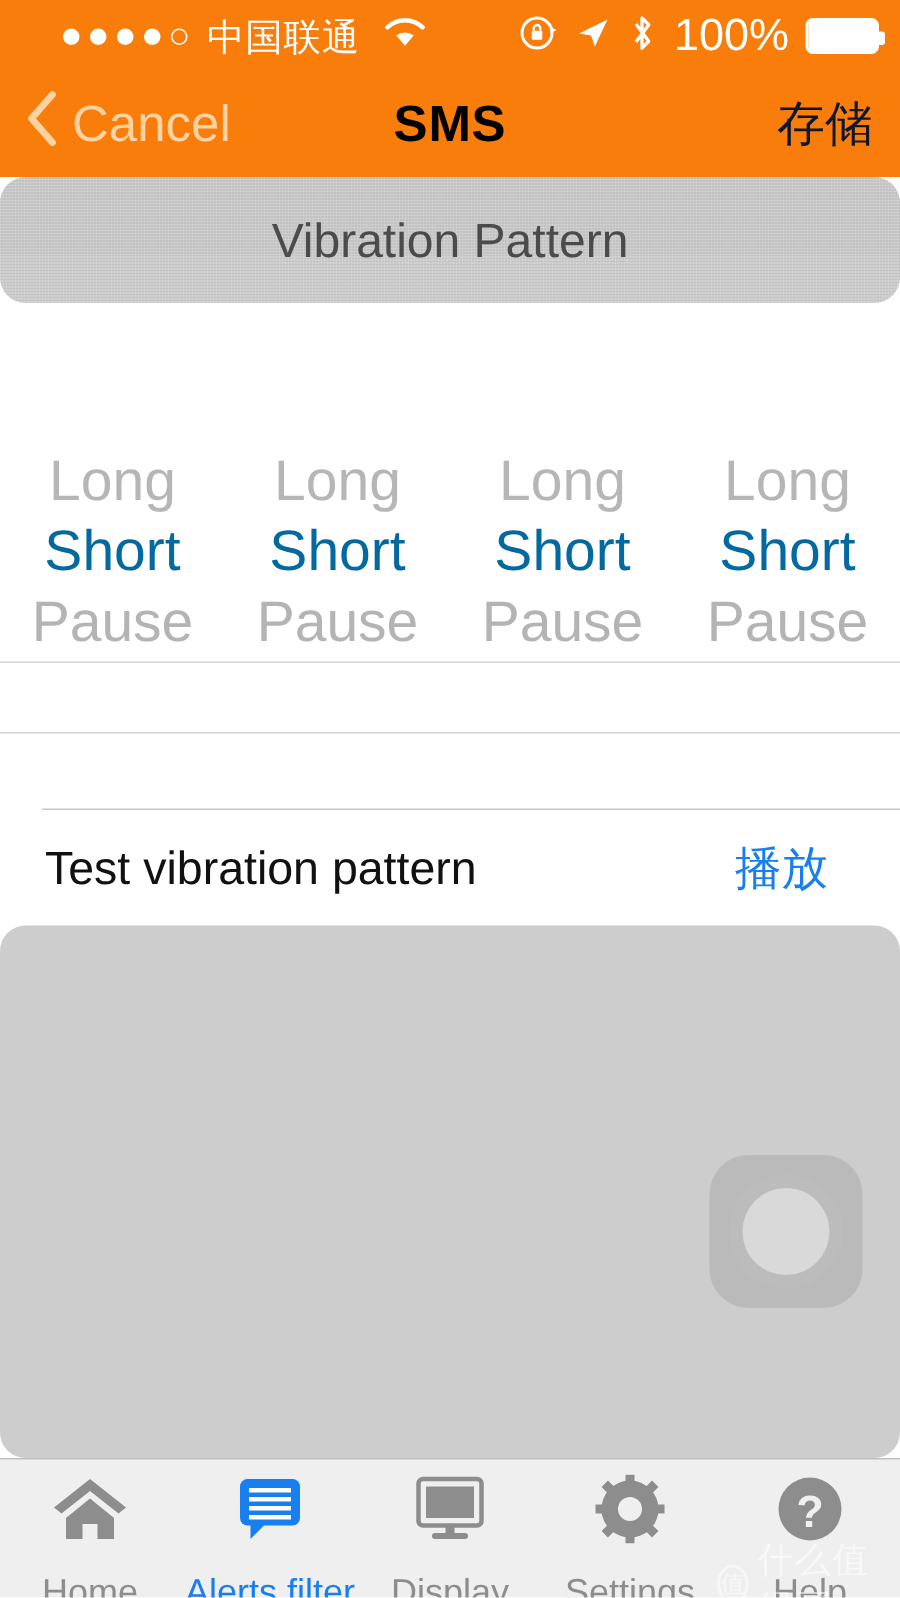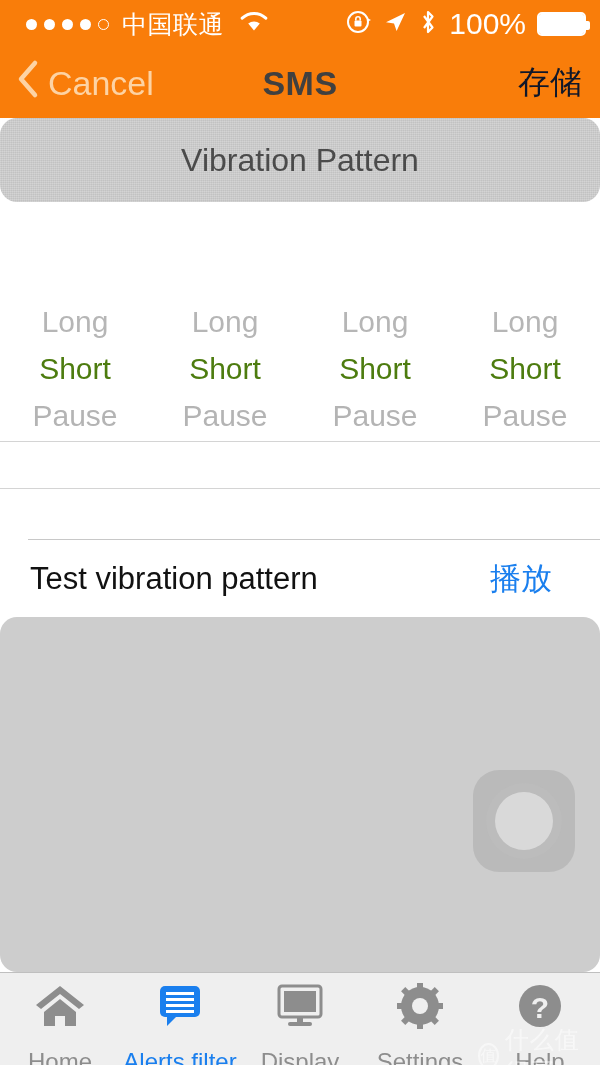--- a/index.html
+++ b/index.html
@@ -18,21 +18,21 @@
   
   .status-bar {
     position: absolute; top: 0; left: 0;
     width: 600px; height: 48px;
     background: #f97d0a;
     display: flex; align-items: center;
     color: #ffffff;
   }
   .status-left {
     display: flex; align-items: center;
-    padding-left: 26px; gap: 9px;
+    padding-left: 42px; gap: 9px;
   }
   .dots { display: flex; align-items: center; gap: 7px; }
   .dot { width: 11px; height: 11px; border-radius: 50%; background: #ffffff; }
   .dot.hollow { background: transparent; border: 1.6px solid #ffffff; }
   .carrier { font-size: 25px; letter-spacing: 0.5px; margin-left: 4px; }
   .wifi-ico { margin-left: 6px; display: block; }
   .status-center {
     position: absolute; left: 0; right: 0; top: 0;
     height: 48px; display: flex; align-items: center; justify-content: center;
     font-size: 25px; font-weight: bold; letter-spacing: 0.5px; margin-top: 48px;
@@ -61,21 +61,21 @@
   }
   .nav-back {
     position: absolute; left: 16px;
     display: flex; align-items: center; gap: 8px;
     color: #fdd3a4; font-size: 34px;
     cursor: pointer;
   }
   .chev { display: block; }
   .nav-title {
     position: absolute; left: 0; right: 0; text-align: center;
-    color: #404040; font-size: 34px; font-weight: bold; letter-spacing: 0.5px;
+    color: #000000; font-size: 34px; font-weight: bold; letter-spacing: 0.5px;
   }
   .nav-right {
     position: absolute; right: 18px;
     color: #0f172a; font-size: 32px;
     cursor: pointer;
   }
 
   
   .section-header {
     position: absolute; top: 118px; left: 0;
@@ -110,24 +110,24 @@
   }
   .picker-line.top { top: 143px; }
   .picker-line.bottom { top: 190px; }
   .picker-col {
     flex: 1 1 25%;
     display: flex; flex-direction: column; align-items: center;
     cursor: pointer;
   }
   .pk-item {
     height: 47px; line-height: 47px;
-    font-size: 30px; white-space: nowrap;
+    font-size: 38px; white-space: nowrap;
   }
   .pk-item.above { color: #b6b6b6; }
-  .pk-item.sel { color: #4d7c0f; }
+  .pk-item.sel { color: #0369a1; }
   .pk-item.below { color: #b4b4b4; }
 
   
   .row-divider {
     position: absolute; top: 337px; left: 28px;
     width: 572px; height: 1px; background: #c8c8c8;
   }
   .test-row {
     position: absolute; top: 338px; left: 0;
     width: 600px; height: 77px;

